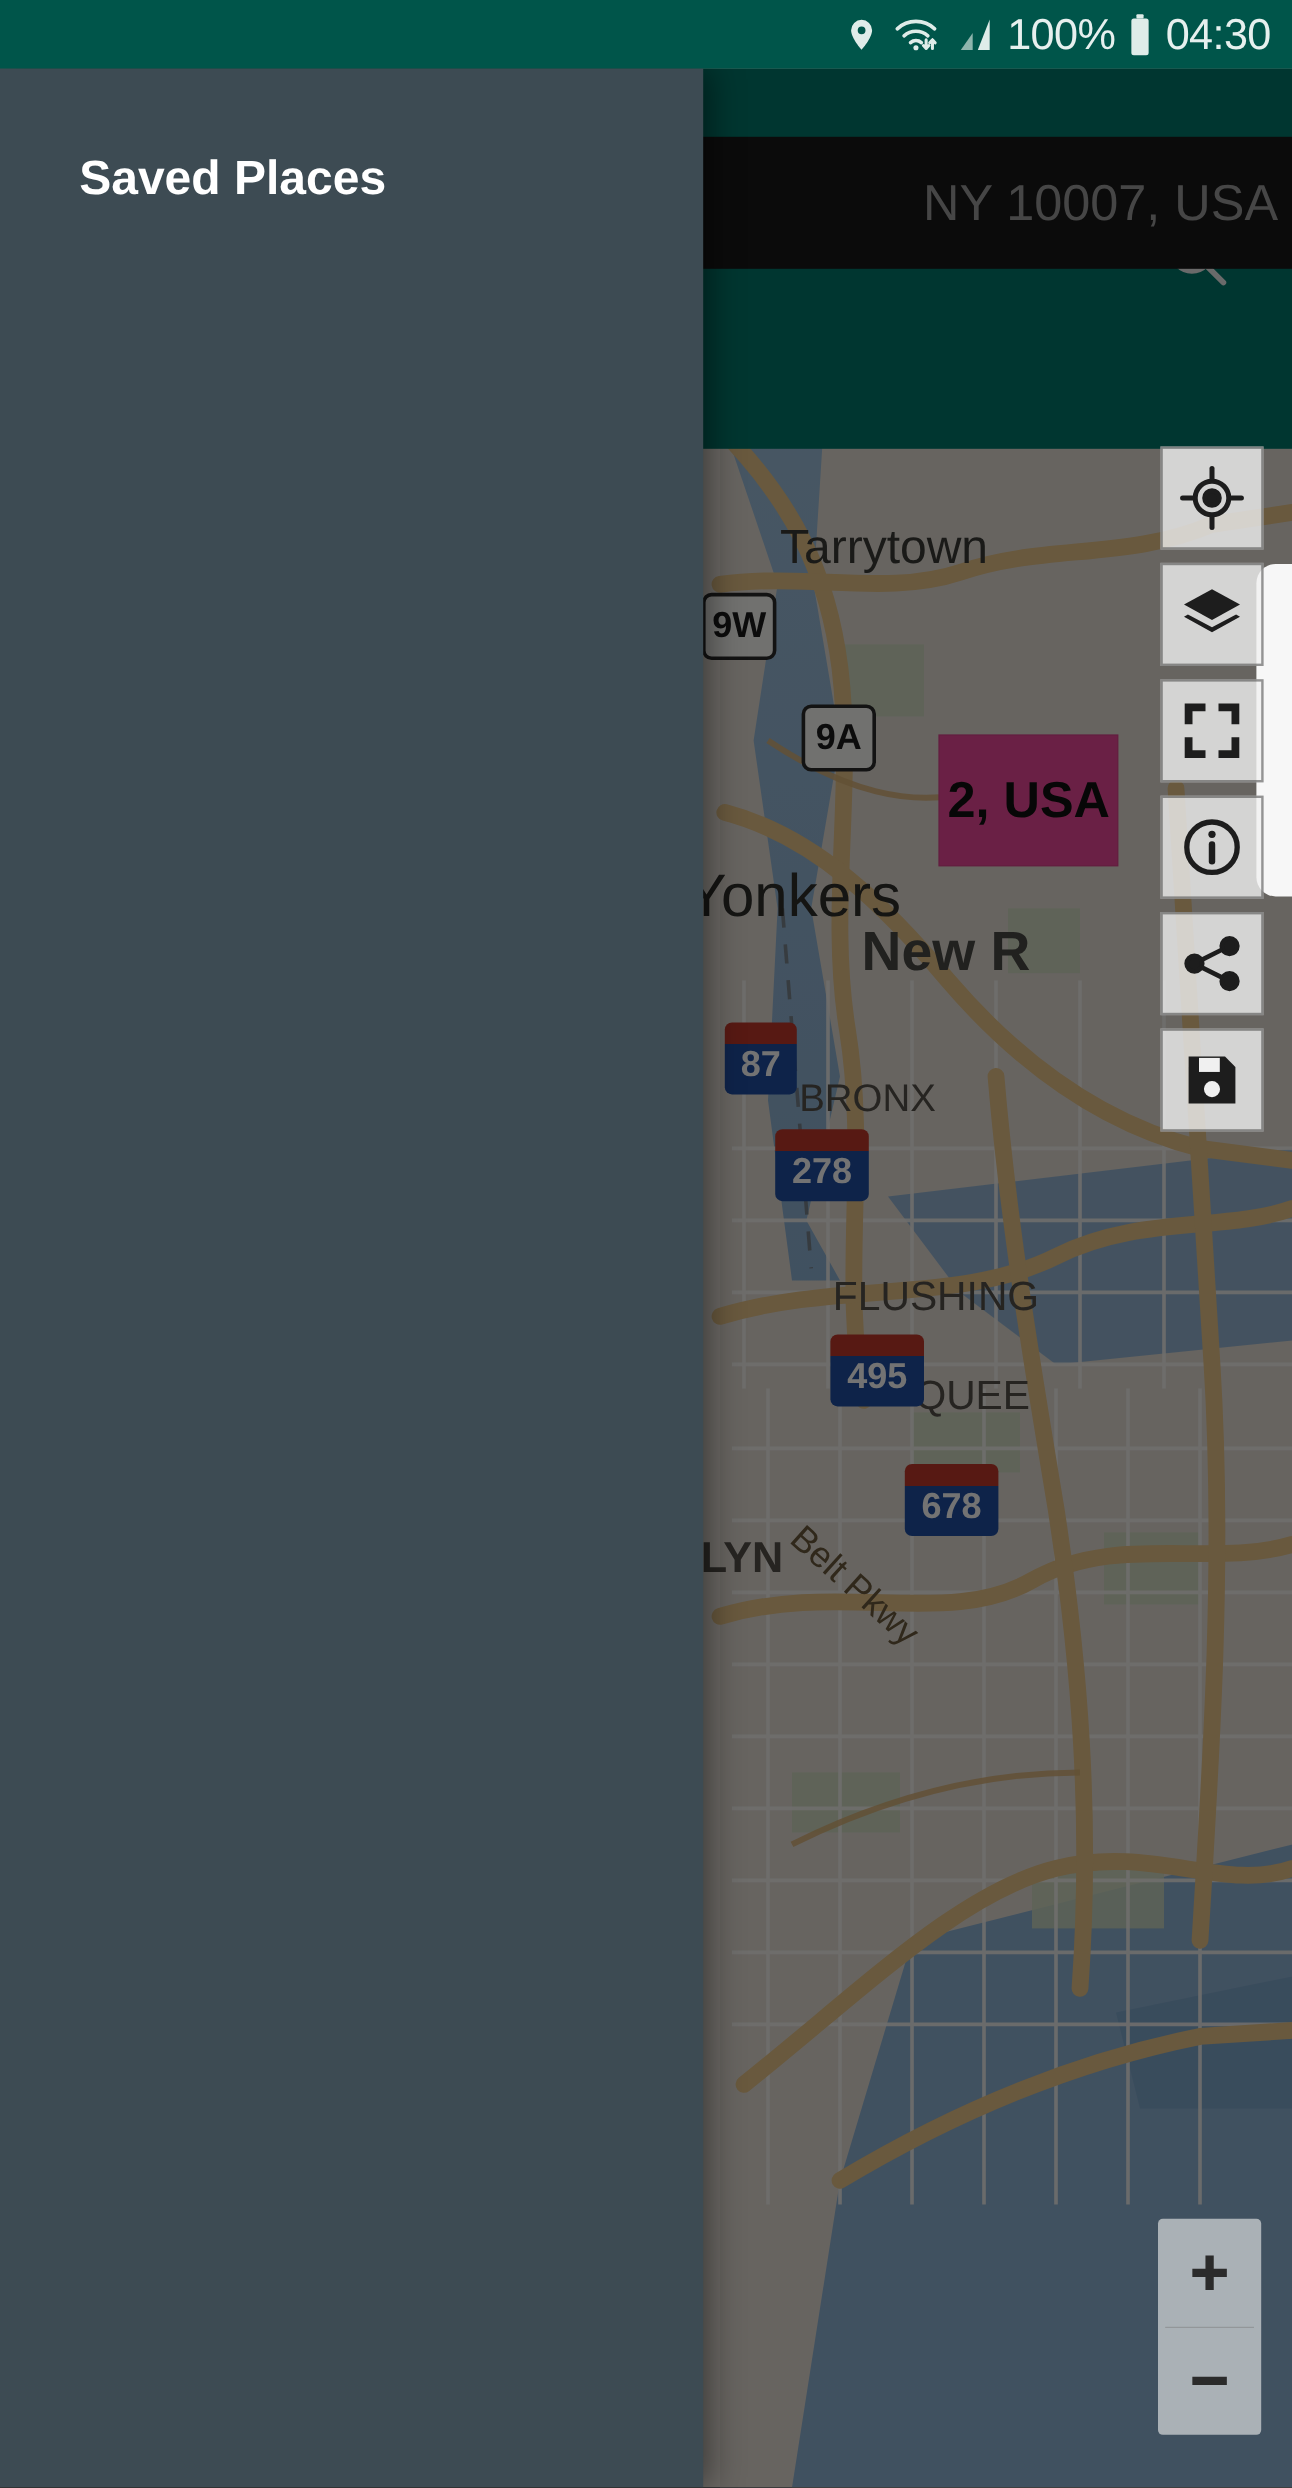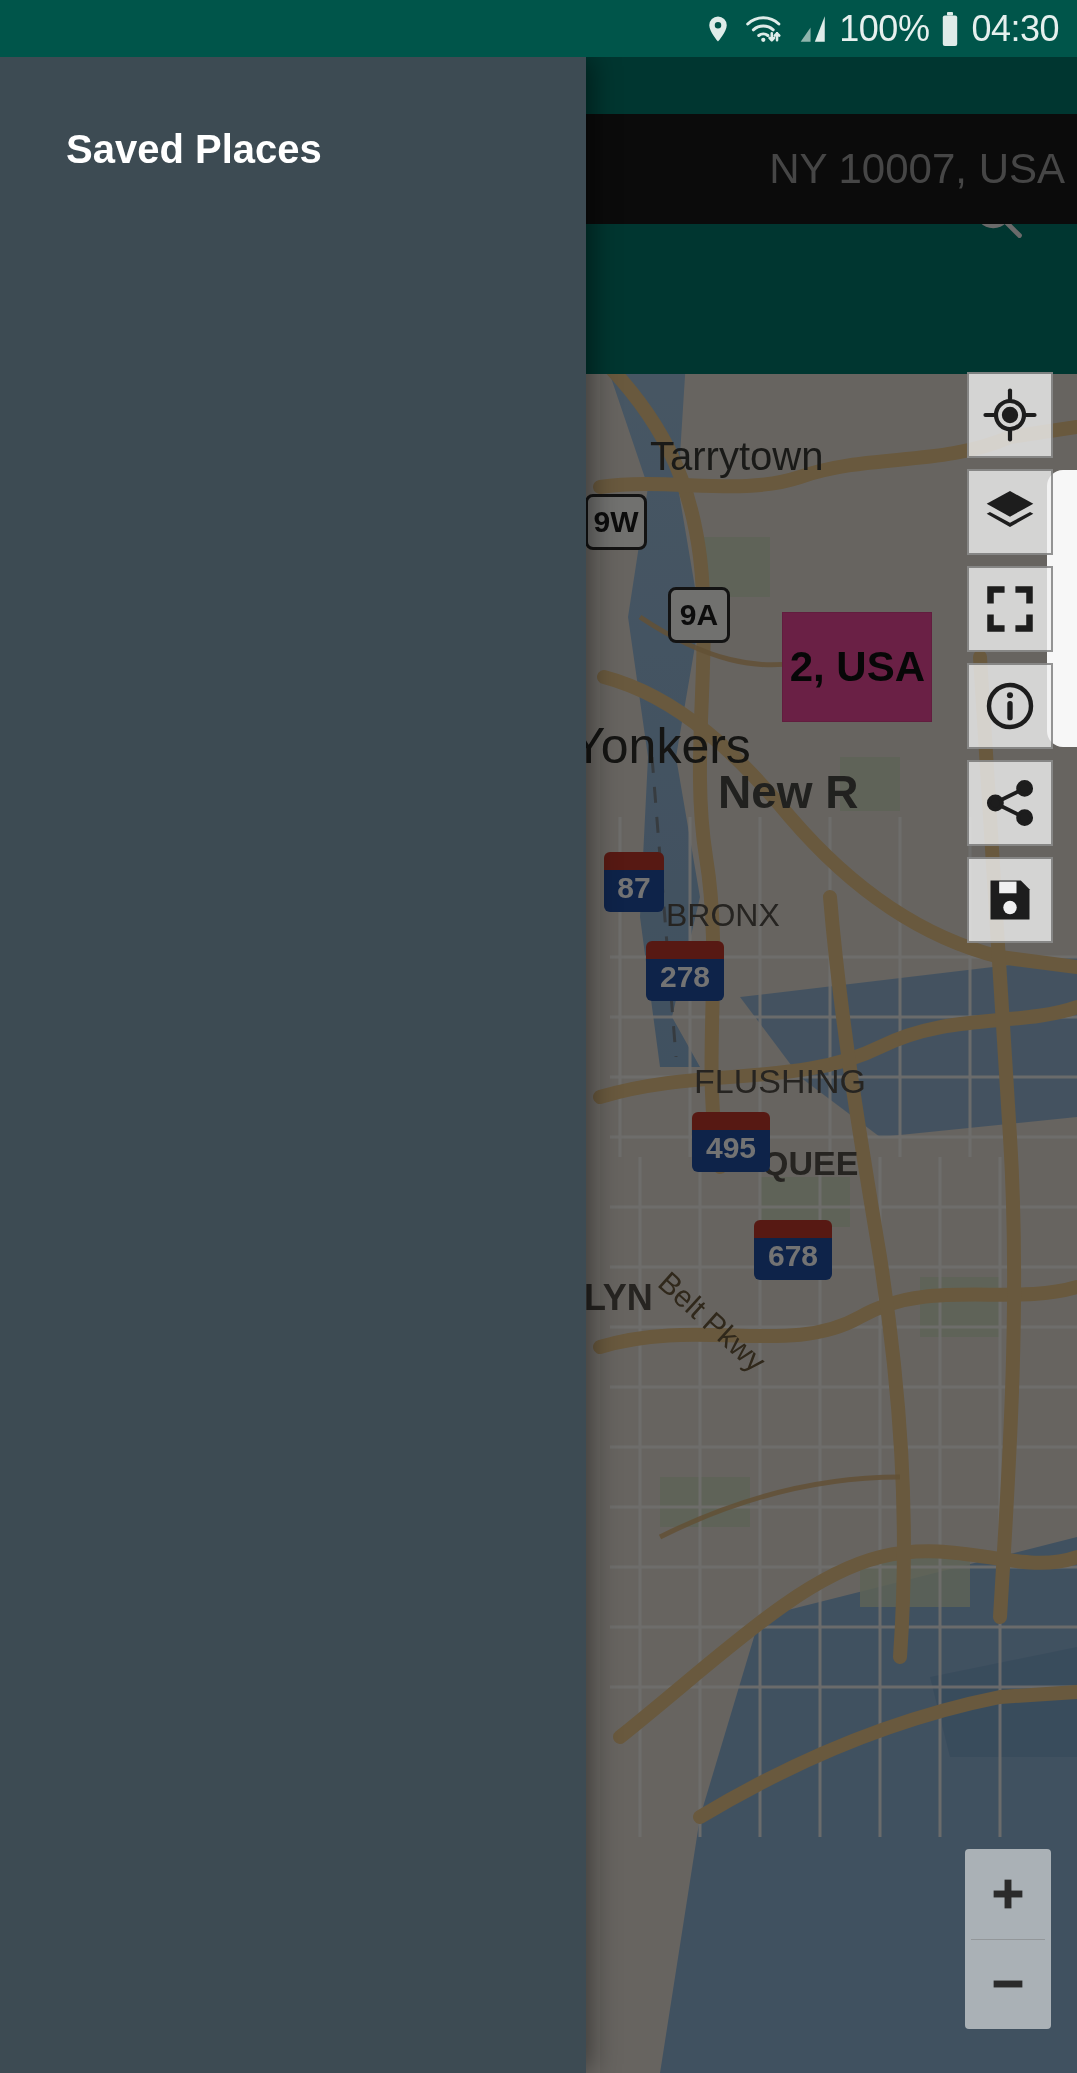--- a/index.html
+++ b/index.html
@@ -226,21 +226,21 @@
   <div id="infowin">
     <span class="iw">2, USA</span>
   </div>
 
   <div id="map-labels">
       <div class="mlabel" style="left: 650px; top: 434px; font-size: 40px; font-weight: 400; color: rgb(59, 59, 55);">Tarrytown</div>
       <div class="mlabel" style="left: 572px; top: 717px; font-size: 50px; font-weight: 400; color: rgb(47, 47, 44);">Yonkers</div>
       <div class="mlabel" style="left: 718px; top: 765px; font-size: 46px; font-weight: 700; color: rgb(74, 74, 70);">New R</div>
       <div class="mlabel" style="left: 666px; top: 897px; font-size: 32px; font-weight: 400; color: rgb(85, 81, 75);">BRONX</div>
       <div class="mlabel" style="left: 694px; top: 1062px; font-size: 34px; font-weight: 400; color: rgb(85, 81, 75);">FLUSHING</div>
-      <div class="mlabel" style="left: 762px; top: 1144px; font-size: 34px; font-weight: 700; color: rgb(85, 81, 75);">QUEE</div>
+      <div class="mlabel" style="left: 762px; top: 1144px; font-size: 34px; font-weight: 400; color: rgb(85, 81, 75);">QUEE</div>
       <div class="mlabel" style="left: 584px; top: 1242px; font-size: 36px; font-weight: 700; color: rgb(85, 81, 75); margin-top: 35px;">LYN</div>
       <div class="mlabel" style="left: 646px; top: 1305px; font-size: 30px; font-weight: 400; color: rgb(107, 90, 60); transform: rotate(42deg);">Belt Pkwy</div>
     </div>
   <div id="map-shields">
       <div class="shield shield-us" style="left: 585px; top: 494px;">9W</div>
       <div class="shield shield-us" style="left: 668px; top: 587px;">9A</div>
       <div class="shield shield-i" style="left: 604px; top: 852px;">87</div>
       <div class="shield shield-i" style="left: 646px; top: 941px; width: 78px;">278</div>
       <div class="shield shield-i" style="left: 692px; top: 1112px; width: 78px; text-align: center;">495</div>
       <div class="shield shield-i" style="left: 754px; top: 1220px; width: 78px;">678</div>

